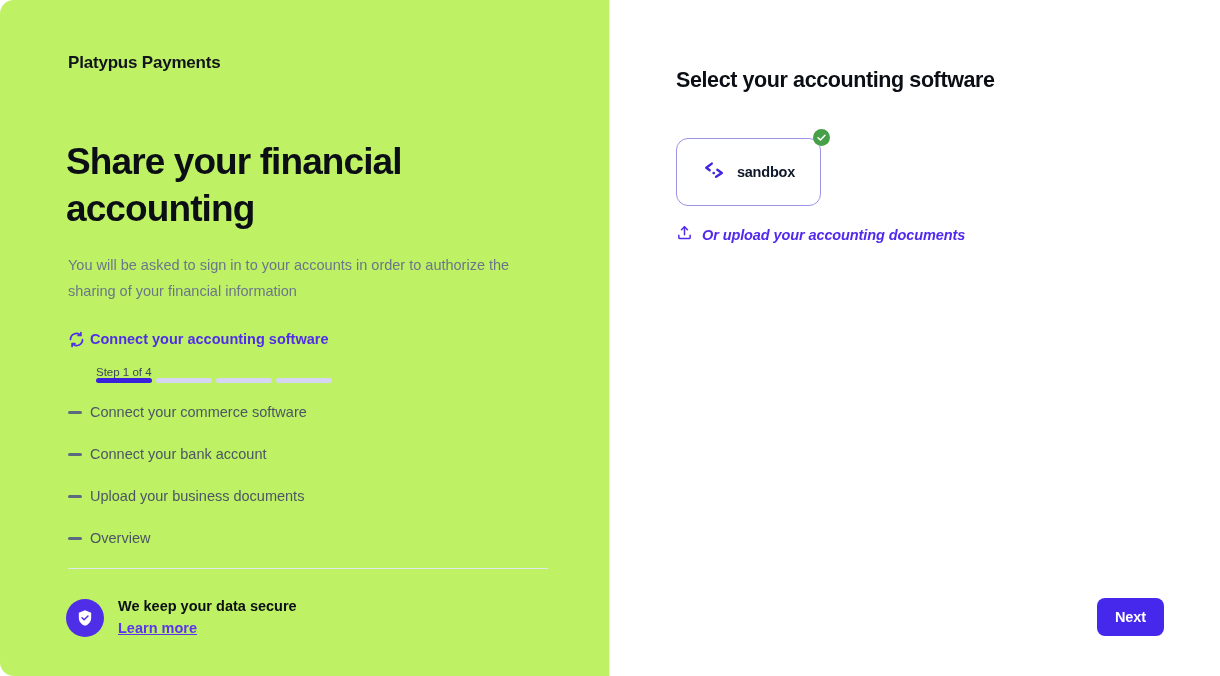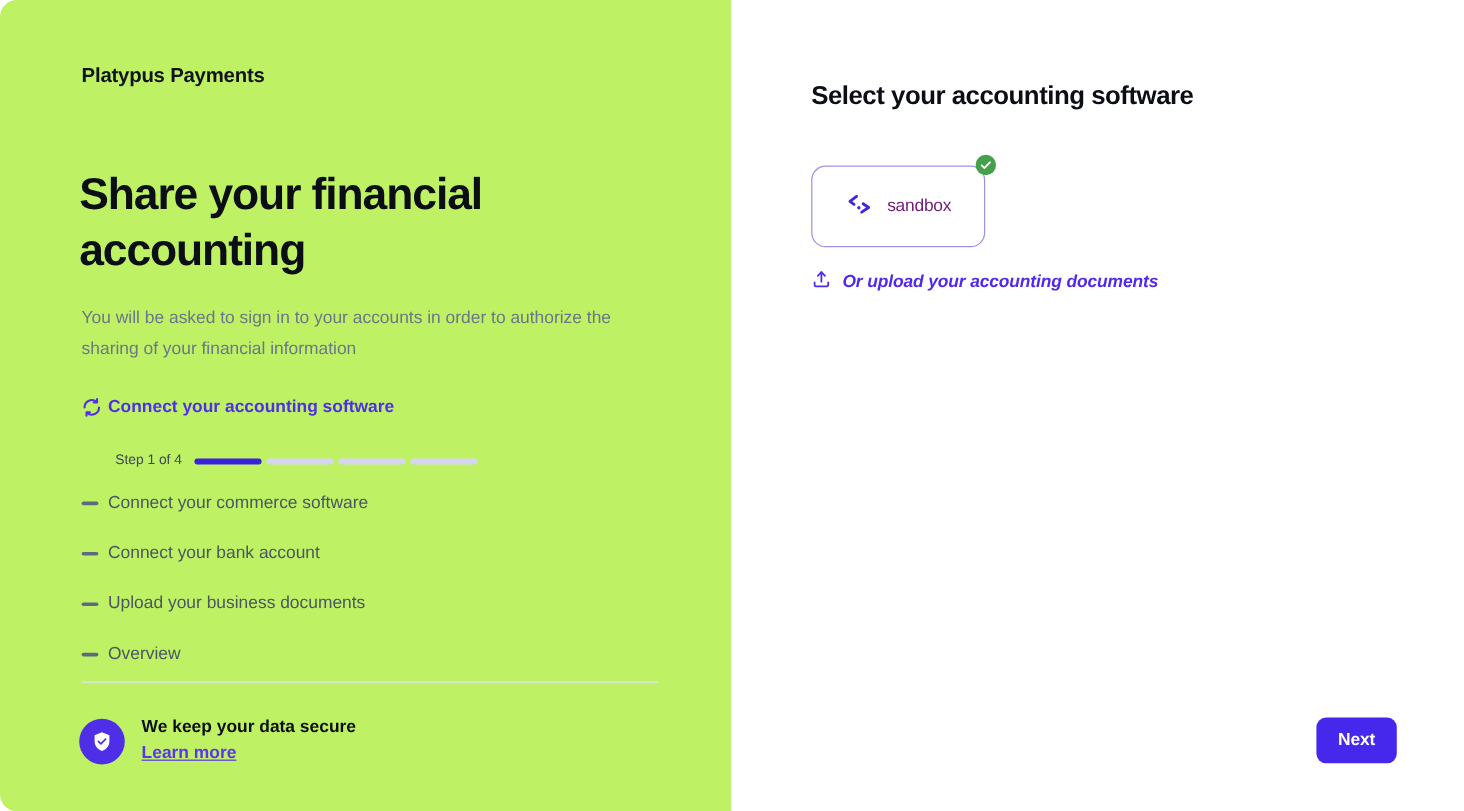--- a/index.html
+++ b/index.html
@@ -102,24 +102,24 @@
     width: 14px;
     height: 3px;
     border-radius: 2px;
     background: #5c6a80;
   }
   .step-spacer { height: 20px; }
 
   
   .progress-wrap {
     display: flex;
-    align-items: center;
     padding-left: 28px;
-    margin-top: 28px;
+    margin-top: 16px;
     margin-bottom: 18px;
+    flex-direction: column;
   }
   .progress-label {
     font-size: 11.5px;
     color: #3c4658;
     margin-right: 10px;
     white-space: nowrap;
   }
   .progress-bars { display: flex; gap: 4px; }
   .bar {
     width: 56px;
@@ -204,22 +204,22 @@
     background: #ffffff;
     display: flex;
     align-items: center;
     justify-content: center;
     gap: 9px;
     cursor: pointer;
   }
 
   .provider-name {
     font-size: 14.5px;
-    font-weight: 400;
-    color: #701a75;
+    font-weight: 700;
+    color: #0f172a;
     letter-spacing: -0.2px;
   }
 
   .check-badge {
     position: absolute;
     right: -10px;
     top: -10px;
     width: 17px;
     height: 17px;
     border-radius: 50%;

